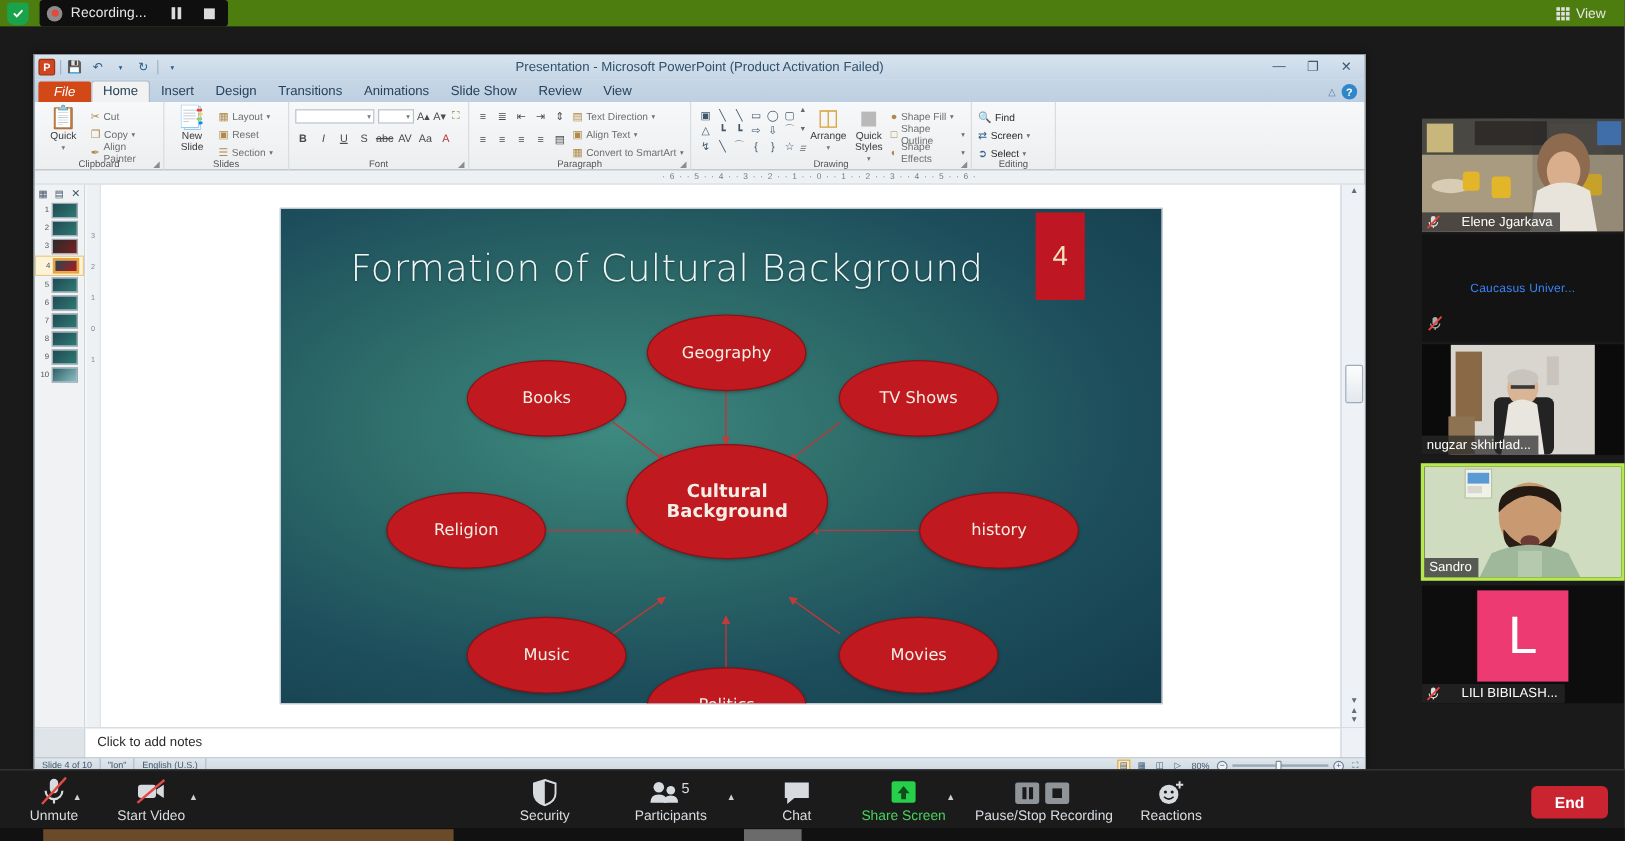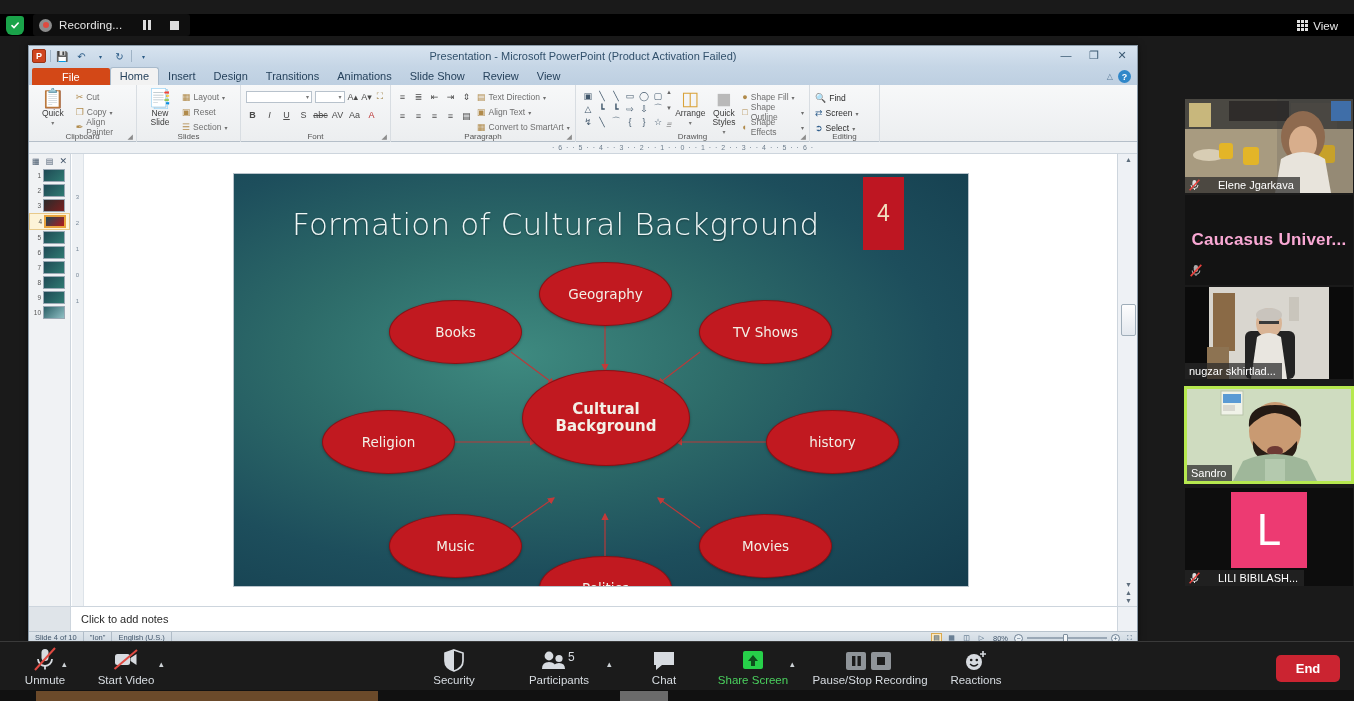--- a/index.html
+++ b/index.html
@@ -5,22 +5,22 @@
   * { box-sizing: border-box; margin:0; padding:0; }
   html,body{ width:1354px; height:701px; overflow:hidden; }
   body{
     font-family:"Liberation Sans", sans-serif;
     background:#1a1a1a;
     position:relative;
   }
 
   
   #zoom-topbar{
-    position:absolute; left:0; top:14px; width:1354px; height:22px;
-    background:#000000;
+    position:absolute; left:0; top:0; width:1354px; height:22px;
+    background:#4d7c0f;
   }
   #shield-badge{
     position:absolute; left:6px; top:2px; width:18px; height:19px;
     background:#1aa34a; border-radius:3px 3px 6px 6px;
     display:flex; align-items:center; justify-content:center;
   }
   #shield-badge svg{ display:block; }
   #rec-pill{
     position:absolute; left:33px; top:0px; height:22px;
     background:#0f0f0f; border-radius:3px;
@@ -74,21 +74,21 @@
   
   #ppt-tabs{
     height:19px; background:linear-gradient(#c6d6e6,#bdcfe1);
     display:flex; align-items:flex-end; padding-left:3px; position:relative;
   }
   .ppt-tab{
     font-size:11px; color:#26425c; padding:2px 9px 3px 9px; height:17px;
     display:flex;align-items:center;
   }
   .ppt-tab.file{
-    background:#d34817; color:#fff; border-radius:2px 2px 0 0; padding:2px 30px;
+    background:#d34817; color:#fff; border-radius:2px 2px 0 0; padding:2px 13px;font-style:italic;
   }
   .ppt-tab.active{
     background:#f2f2f2; border:1px solid #a8bacb; border-bottom:none;
     border-radius:3px 3px 0 0; height:18px;
   }
   #help-cluster{position:absolute; right:6px; bottom:2px; display:flex; align-items:center; gap:5px;}
   #help-cluster .caret{color:#5b7c99;font-size:8px;}
   #help-q{width:13px;height:13px;border-radius:50%;background:#2f87c9;color:#fff;font-size:9px;font-weight:bold;display:flex;align-items:center;justify-content:center;}
 
   
@@ -218,21 +218,21 @@
   .vtile{ position:absolute; left:1px; width:168px; overflow:hidden; background:#0c0c0c;}
   .vname{
     position:absolute; left:0; bottom:0; height:16px;
     background:rgba(40,40,40,.72); color:#fff; font-size:11px;
     display:flex; align-items:center; gap:18px; padding:0 6px 0 4px;
   }
   .muteico{ display:block; }
   #tile1{ top:0; height:94px; background:linear-gradient(100deg,#6b6a62,#b9ad93 40%,#3e4348);}
   #tile1 .scene{position:absolute;inset:0;}
   #tile2{ top:96px; height:90px; background:#131313; display:flex;align-items:center;justify-content:center;}
-  #tile2 .uname{ color:#f9a8d4; font-size:17px; font-weight:bold; letter-spacing:.2px;}
+  #tile2 .uname{ color:#3b82f6; font-size:10px; font-weight:normal; letter-spacing:.2px;}
   #tile3{ top:188px; height:92px; background:#0b0b0b;}
   #tile4{ top:287px; height:98px; background:#0b0b0b; border:3px solid #b6e84f; left:0; width:170px;}
   #tile5{ top:389px; height:98px; background:#0d0d0d;}
   #avatarL{
     position:absolute; left:46px; top:4px; width:76px; height:76px; background:#ed3a72;
     display:flex; align-items:center; justify-content:center;
     color:#fff; font-size:44px; font-weight:300;
   }
 
   

